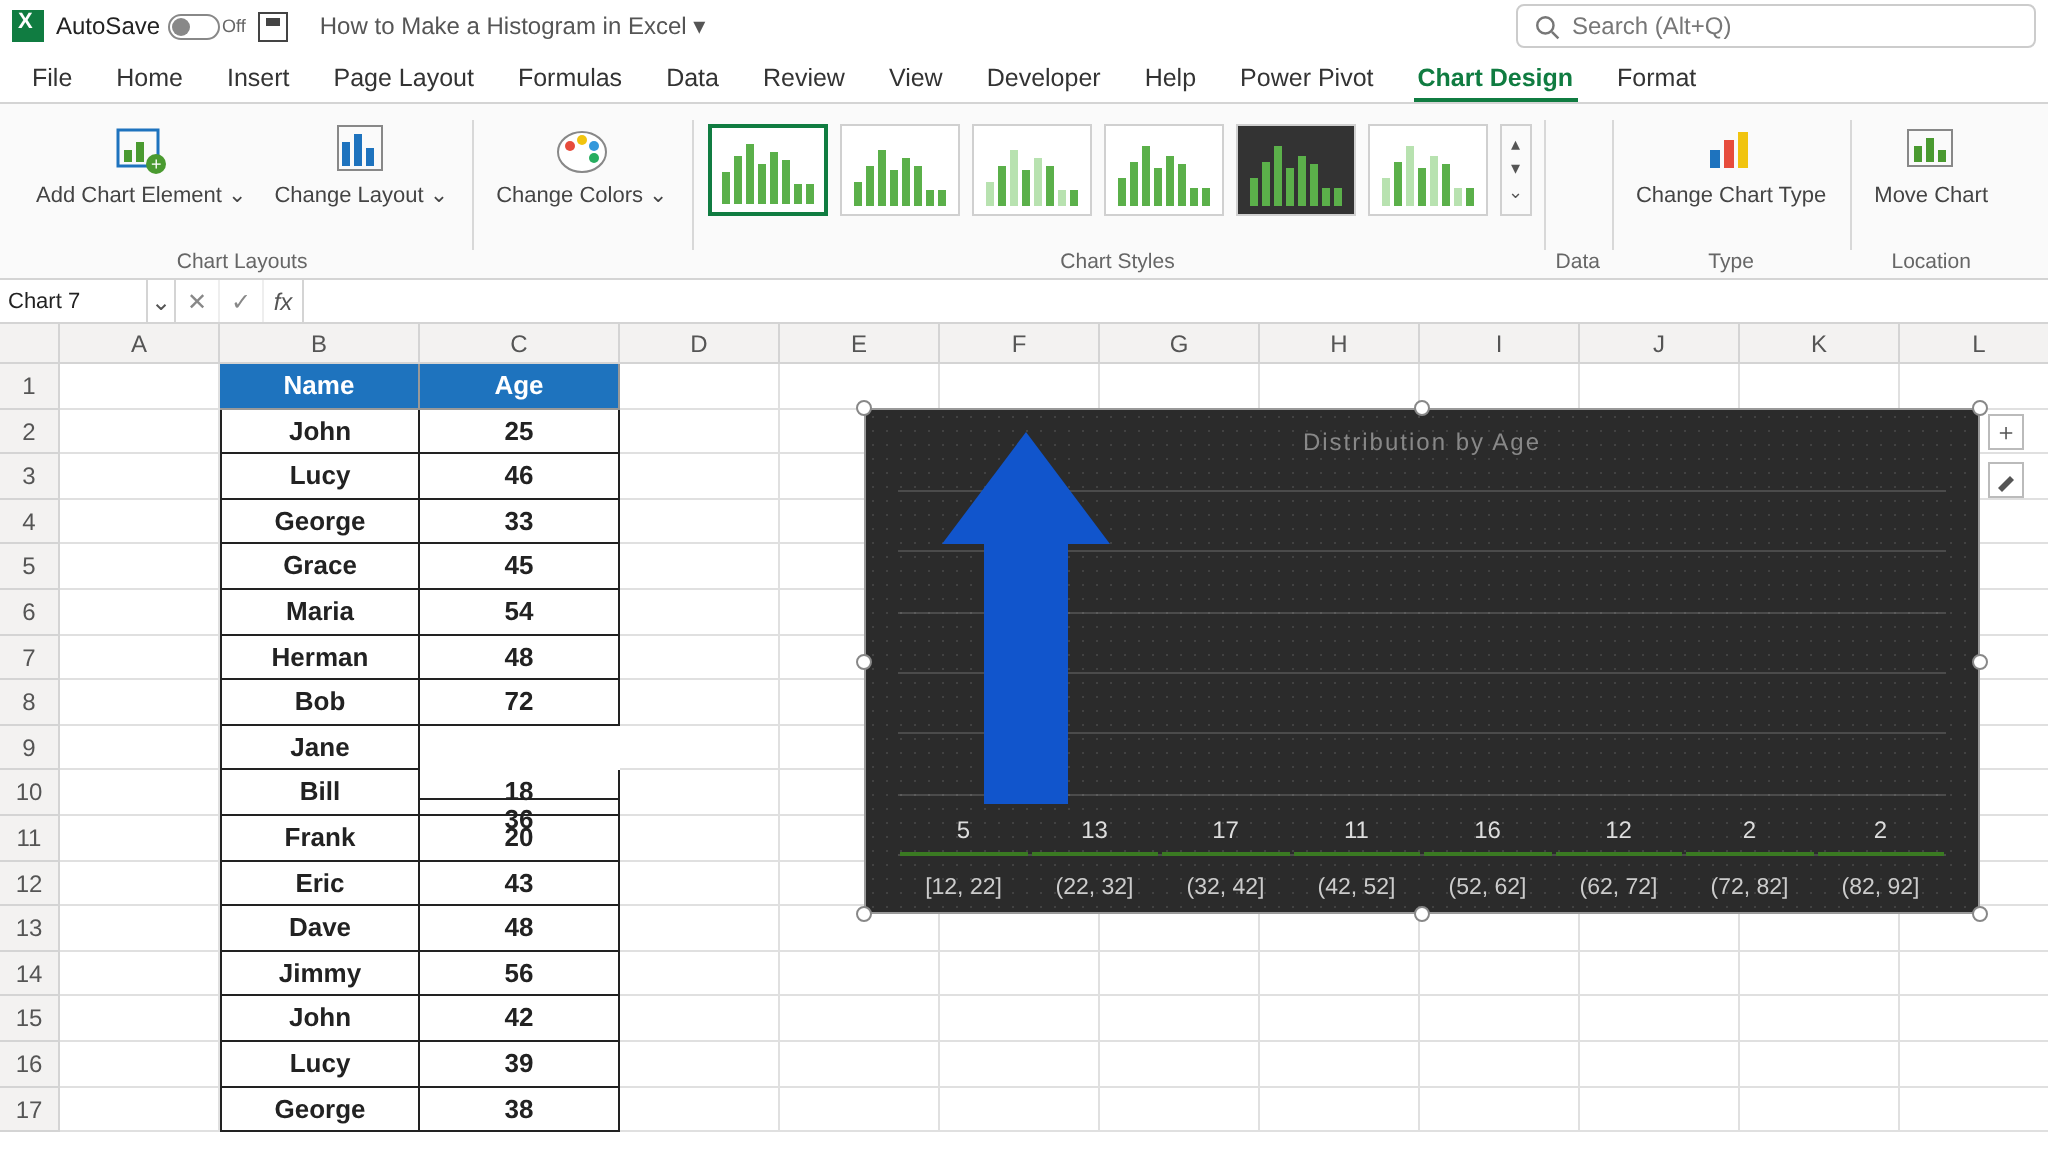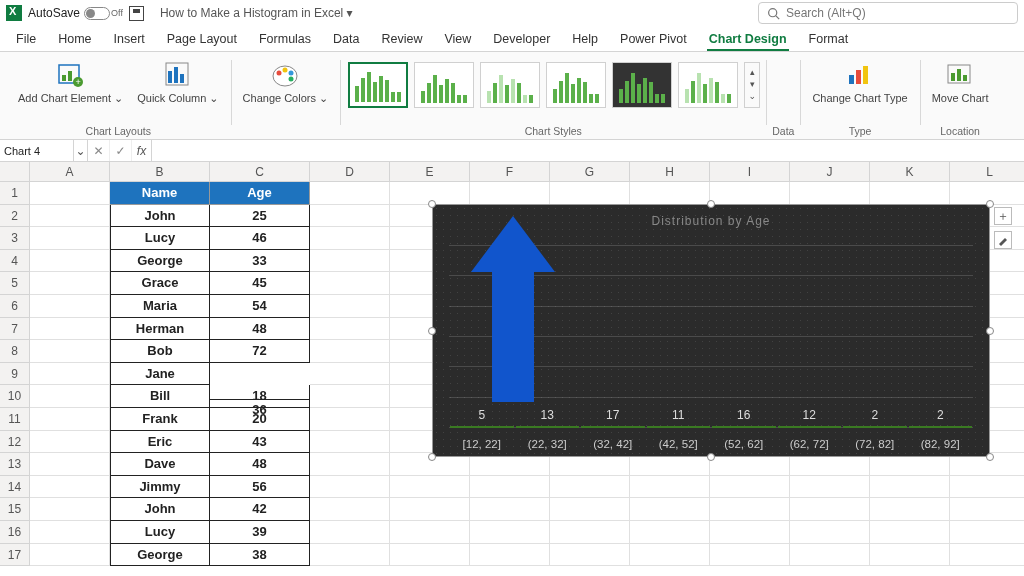--- a/index.html
+++ b/index.html
@@ -129,21 +129,21 @@
       </div>
       <div class="rbtn">
         <div class="rbtn-ic">
             <svg width="28" height="28">
               <rect x="2" y="2" width="22" height="22" fill="none" stroke="#888"></rect>
               <rect x="4" y="10" width="4" height="12" fill="#1e73be"></rect>
               <rect x="10" y="6" width="4" height="16" fill="#1e73be"></rect>
               <rect x="16" y="13" width="4" height="9" fill="#1e73be"></rect>
             </svg>
           </div>
-        <span>Quick Column ⌄</span>
+        <span>Change Layout ⌄</span>
       </div>
     </div>
     <div class="group-label">Chart Layouts</div>
   </div>
   <div class="group">
     <div class="group-row">
       <div class="rbtn">
         <div class="rbtn-ic">
             <svg width="30" height="26">
               <ellipse cx="15" cy="14" rx="12" ry="10" fill="#fff" stroke="#888"></ellipse>
@@ -260,21 +260,21 @@
             </svg>
           </div>
         <span>Move Chart</span>
       </div>
     </div>
     <div class="group-label">Location</div>
   </div>
 </div>
 
 <div class="namebox-row">
-  <div class="namebox">Chart 4</div>
+  <div class="namebox">Chart 7</div>
   <div class="nb-dd">⌄</div>
   <div class="fx-cancel">✕</div>
   <div class="fx-ok">✓</div>
   <div class="fx-label">fx</div>
   <div class="formula-input"></div>
 </div>
 
 <div class="sheet">
   <div class="colhdr" id="colhdr">
       <div class="rh"></div>

